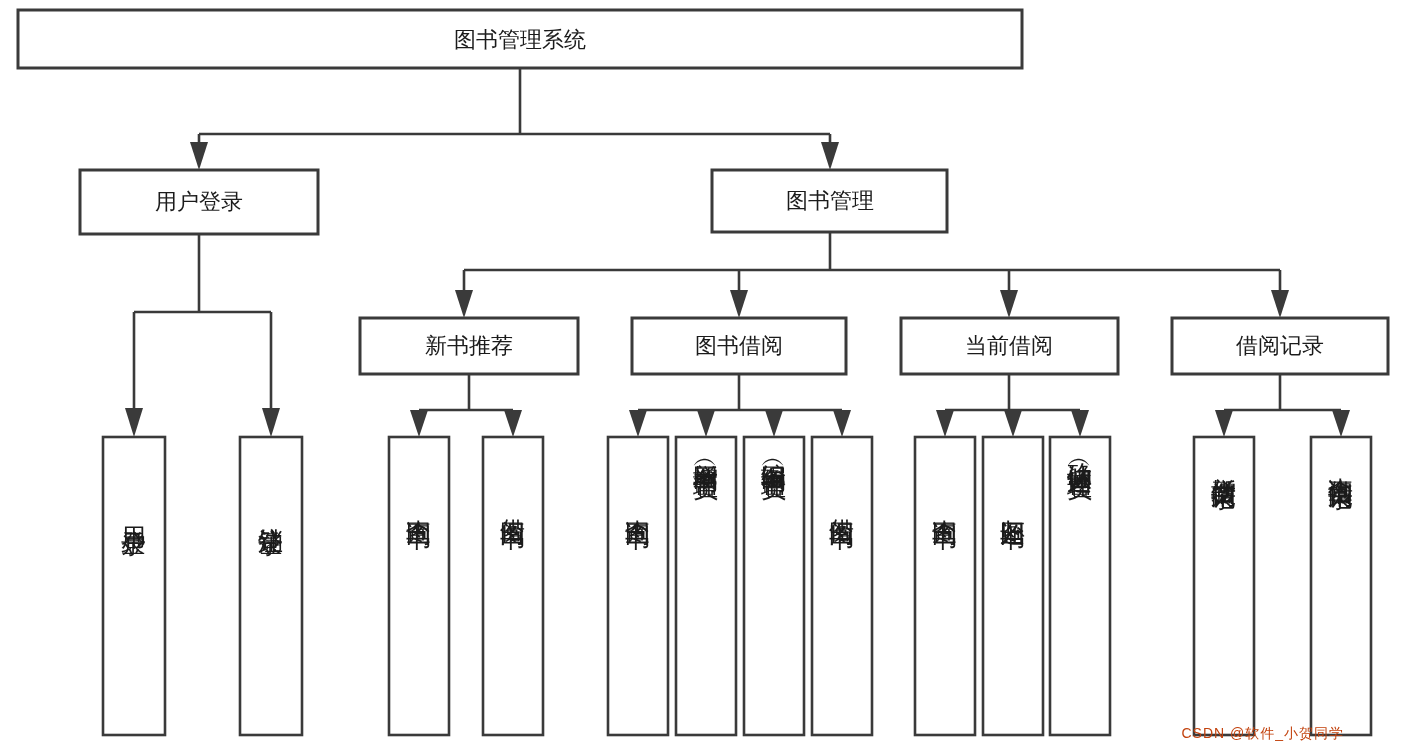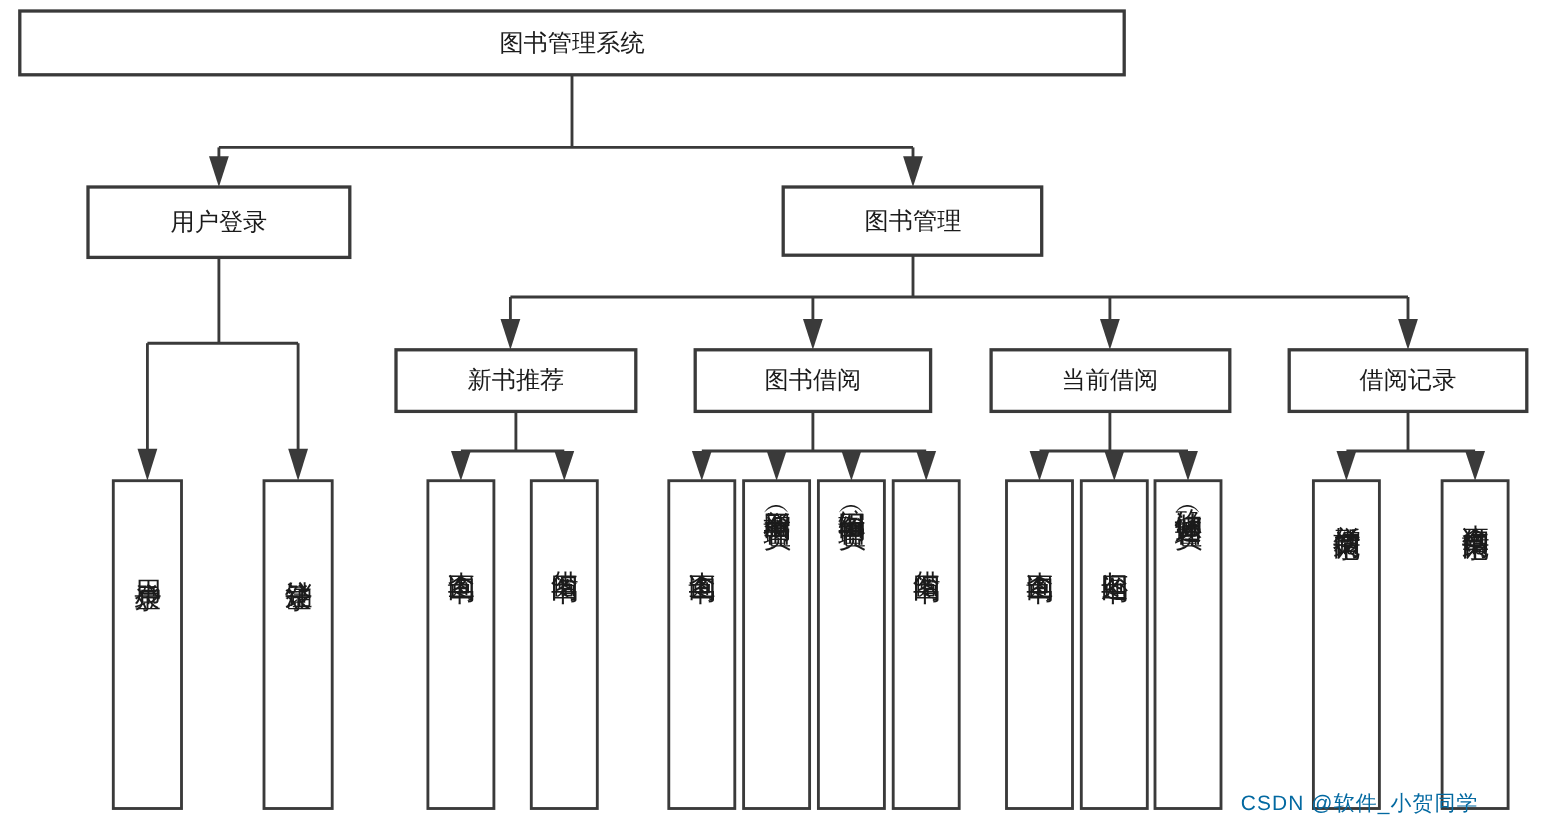--- a/index.html
+++ b/index.html
@@ -70,22 +70,22 @@
     line-height: 1.12;
     letter-spacing: 2px;
     color: #1b1b1b;
     white-space: nowrap;
   }
   .watermark {
     position: absolute;
     right: 8px;
     bottom: 4px;
     font-family: "Liberation Sans", "DejaVu Sans", sans-serif;
-    font-size: 19px;
-    color: #0369a1;
+    font-size: 14px;
+    color: #c2410c;
     letter-spacing: 1px;
     white-space: nowrap;
   }
 </style>
 </head>
 <body>
 
 <div id="diagram-root">
 
   <svg class="diagram-canvas" viewBox="0 0 1405 747">

